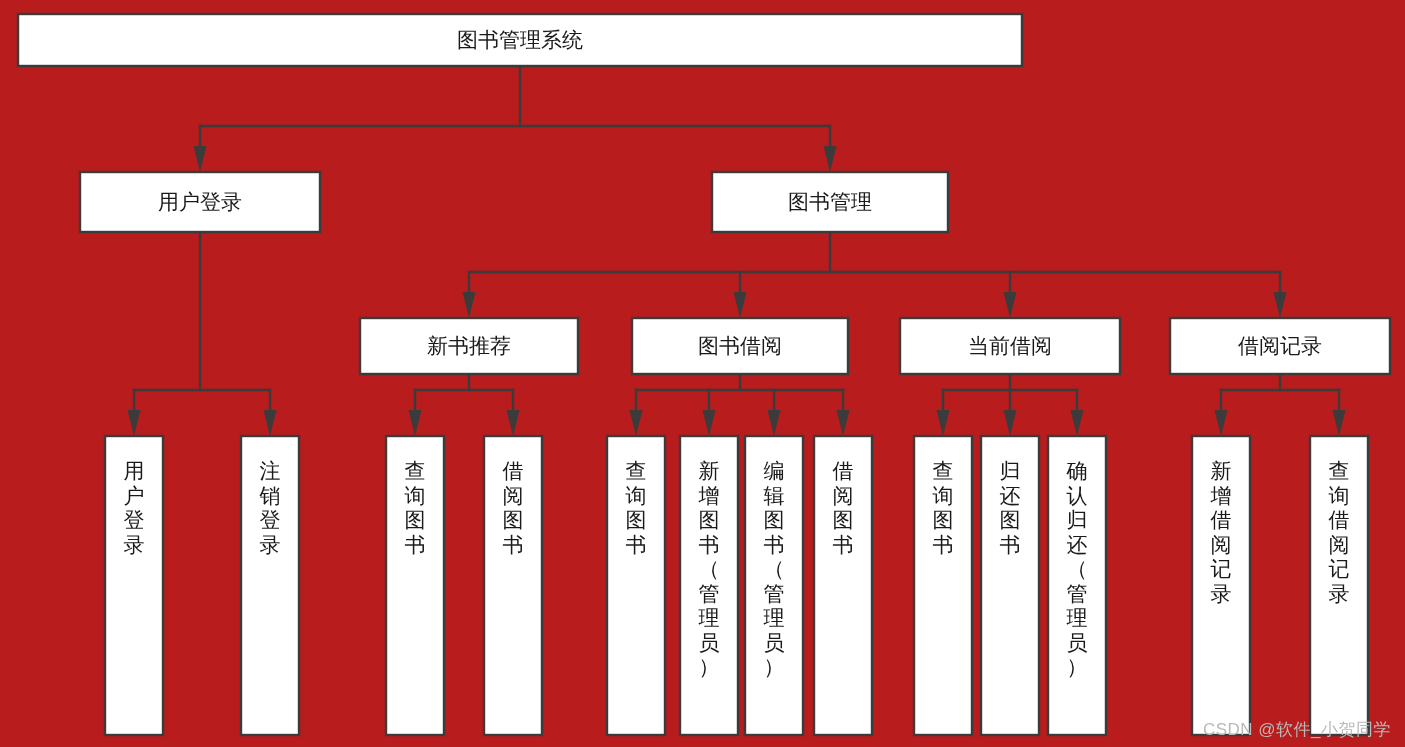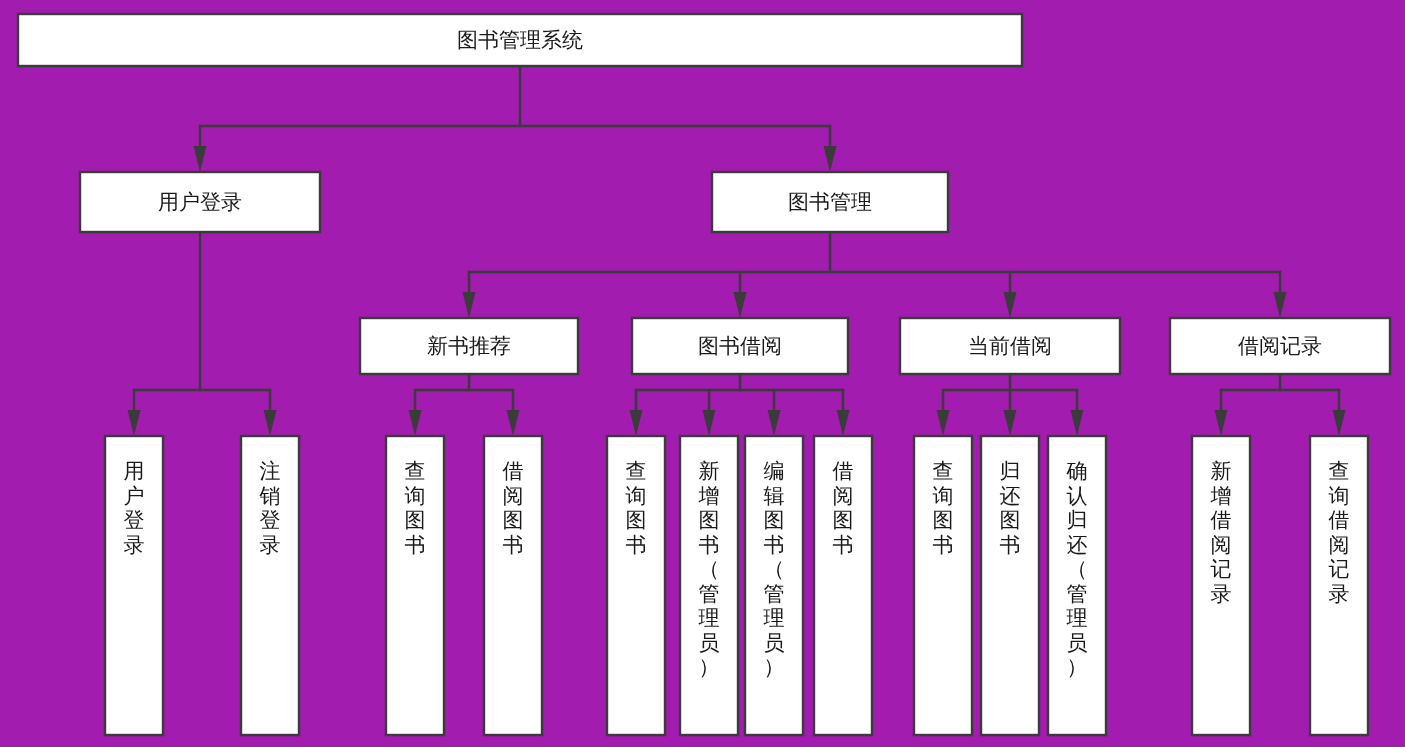--- a/index.html
+++ b/index.html
@@ -7,21 +7,21 @@
     padding: 0;
     background: #ffffff;
   }
   body {
     font-family: "Liberation Sans", "DejaVu Sans", sans-serif;
   }
   #canvas {
     position: relative;
     width: 1405px;
     height: 747px;
-    background: #a21caf;
+    background: #b91c1c;
     overflow: hidden;
   }
   #diagram-svg {
     position: absolute;
     left: 0;
     top: 0;
     width: 1405px;
     height: 747px;
   }
   .node-box {
@@ -212,13 +212,14 @@
         <g>
           <rect x="1192" y="436" width="58" height="299" class="node-box"></rect>
           <text class="node-label-v" x="1221" y="478"><tspan x="1221" y="478">新</tspan><tspan x="1221" y="502.5">增</tspan><tspan x="1221" y="527">借</tspan><tspan x="1221" y="551.5">阅</tspan><tspan x="1221" y="576">记</tspan><tspan x="1221" y="600.5">录</tspan></text>
         </g>
         <g>
           <rect x="1310" y="436" width="58" height="299" class="node-box"></rect>
           <text class="node-label-v" x="1339" y="478"><tspan x="1339" y="478">查</tspan><tspan x="1339" y="502.5">询</tspan><tspan x="1339" y="527">借</tspan><tspan x="1339" y="551.5">阅</tspan><tspan x="1339" y="576">记</tspan><tspan x="1339" y="600.5">录</tspan></text>
         </g>
       </g>
   </svg>
+  <div class="watermark-text">CSDN @软件_小贺同学</div>
 </div>
 
 </body></html>

